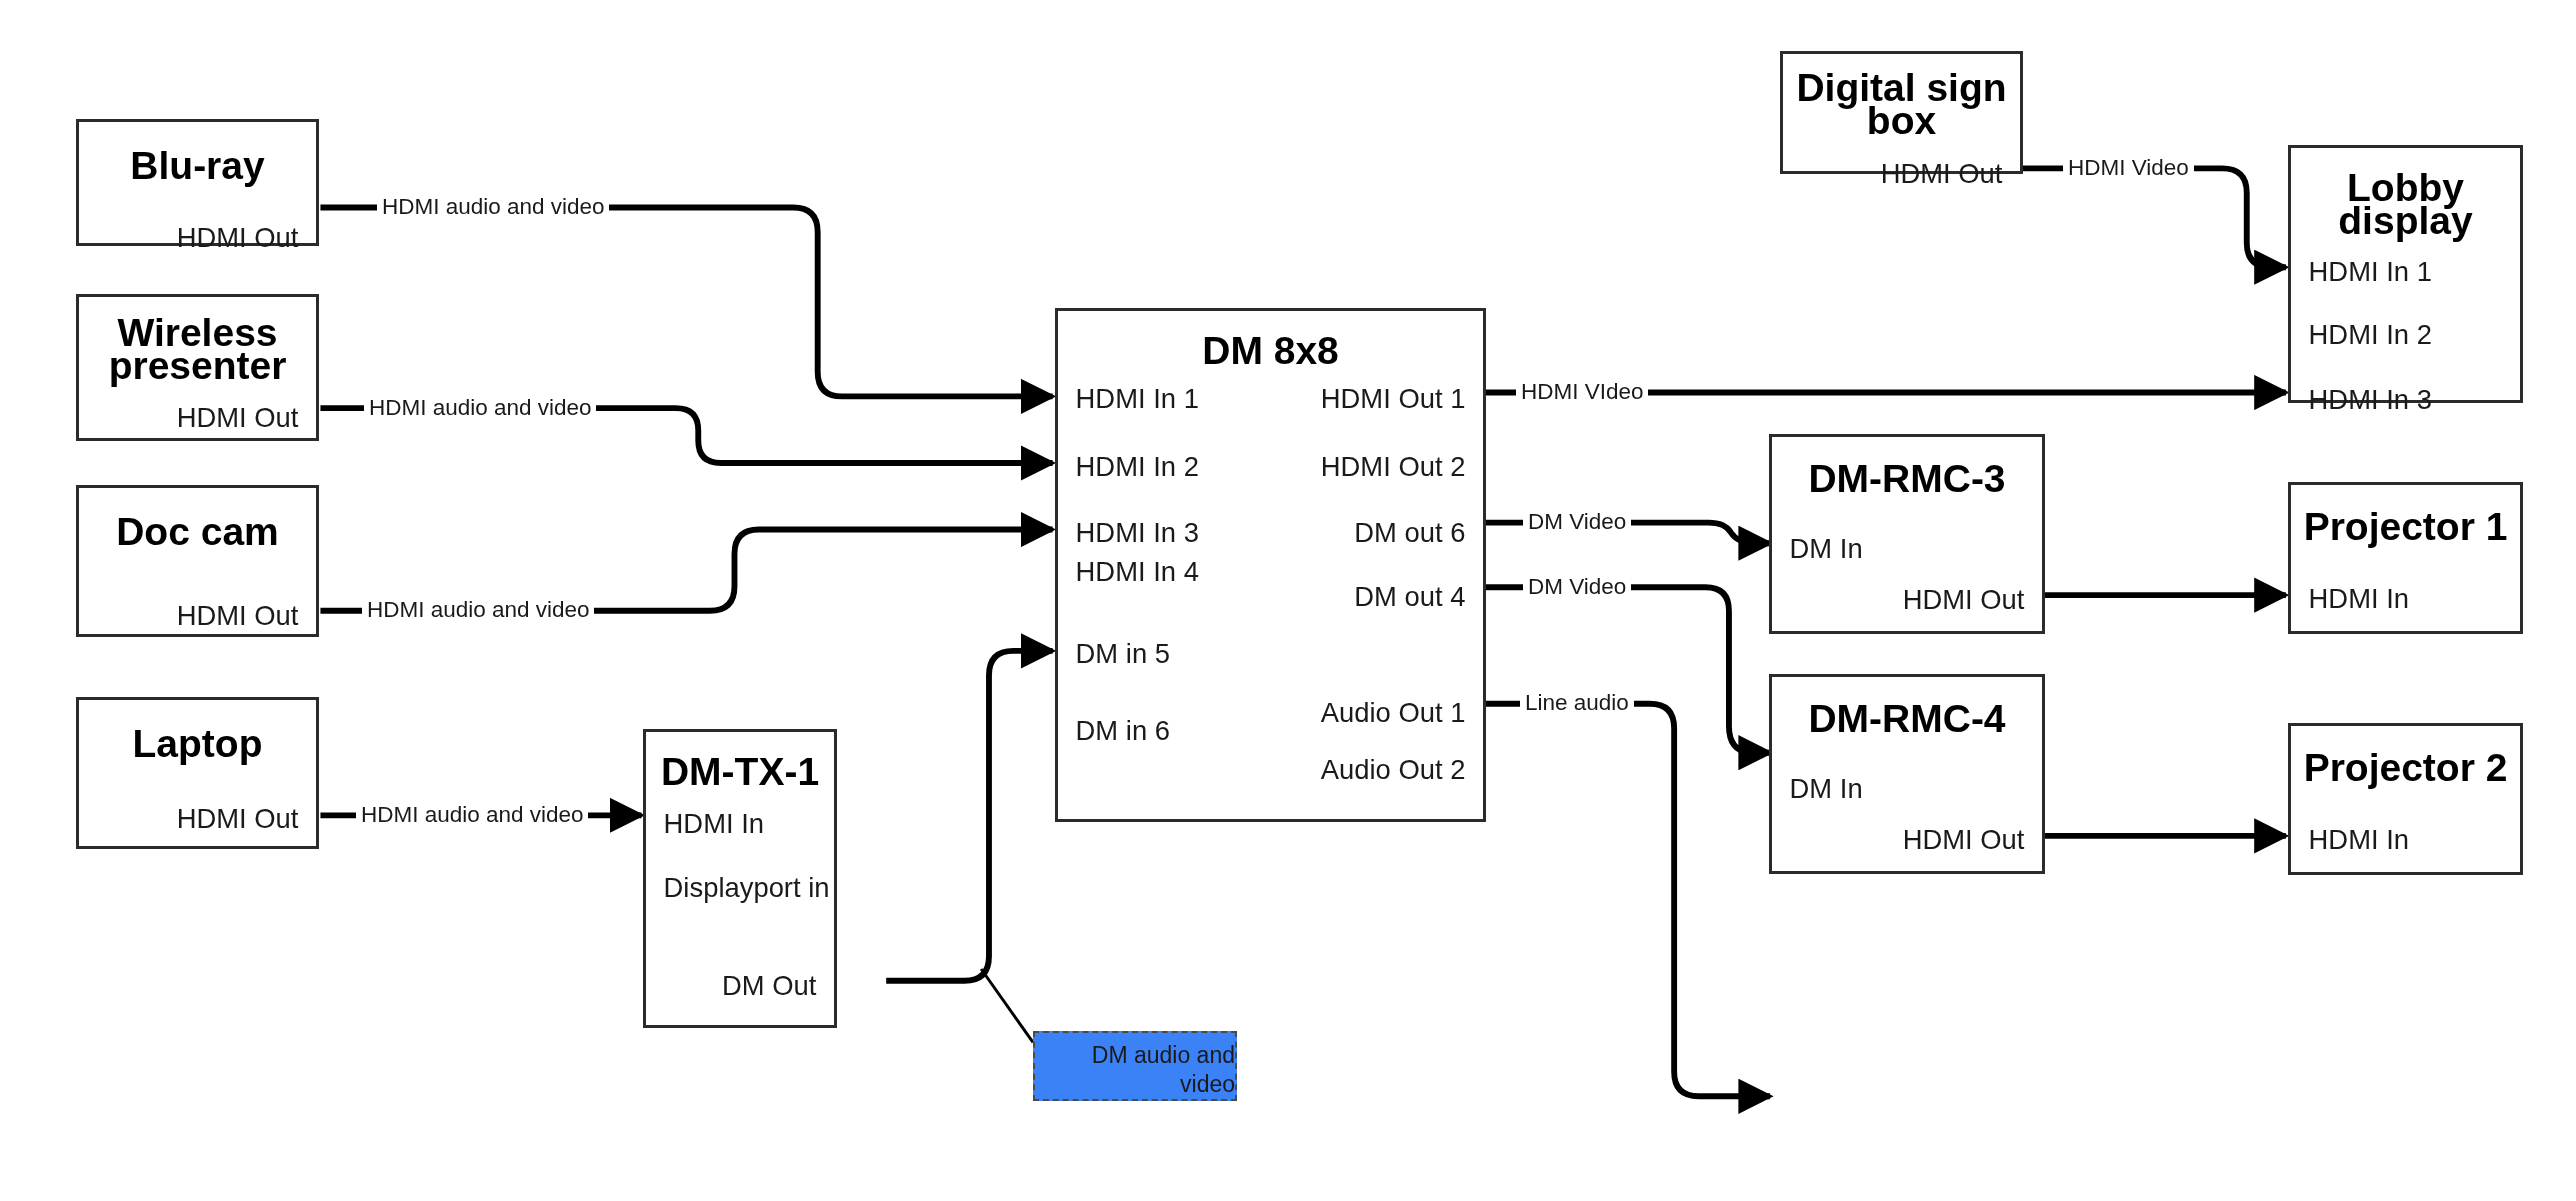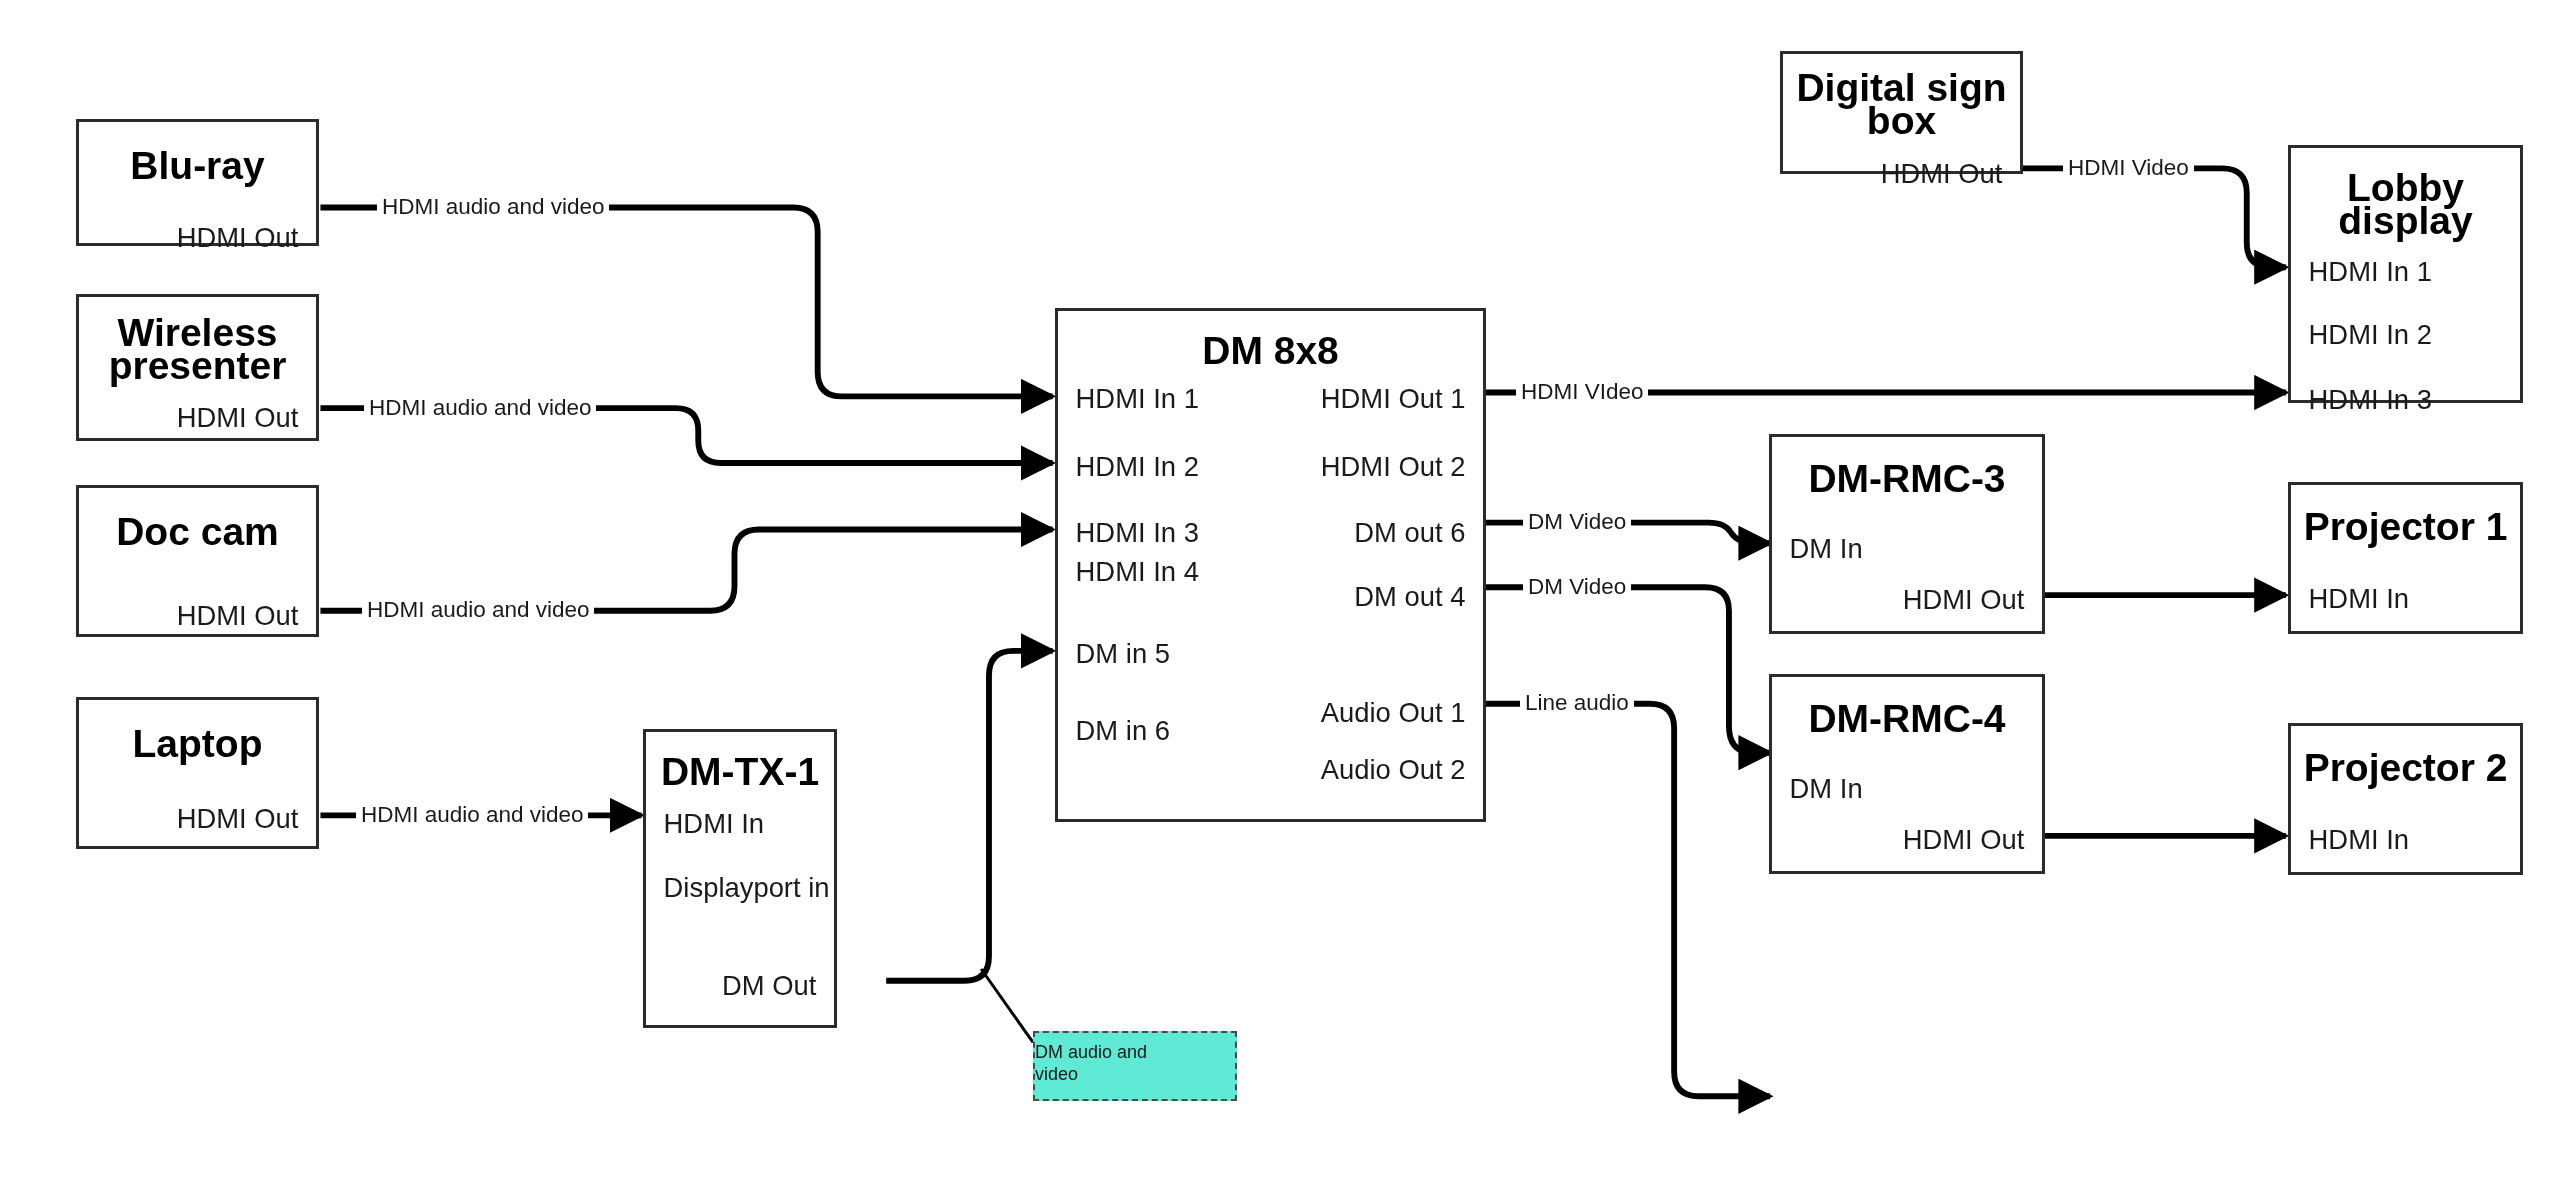--- a/index.html
+++ b/index.html
@@ -60,24 +60,24 @@
     background: #ffffff;
     white-space: nowrap;
     padding: 0 4.9px;
     line-height: 1;
     z-index: 8;
   }
   .note-box {
     position: absolute;
     box-sizing: border-box;
     border: 2px dashed #4a4a4a;
-    background: #5eead4;
-    font-size: 18px;
+    background: #3b82f6;
+    font-size: 23px;
     color: #1a1a1a;
-    text-align: left;
+    text-align: right;
     line-height: 1.25;
     padding-top: 7.8px;
     z-index: 8;
   }
 </style>
 </head>
 <body>
 
 <div id="diagram-root">
 

